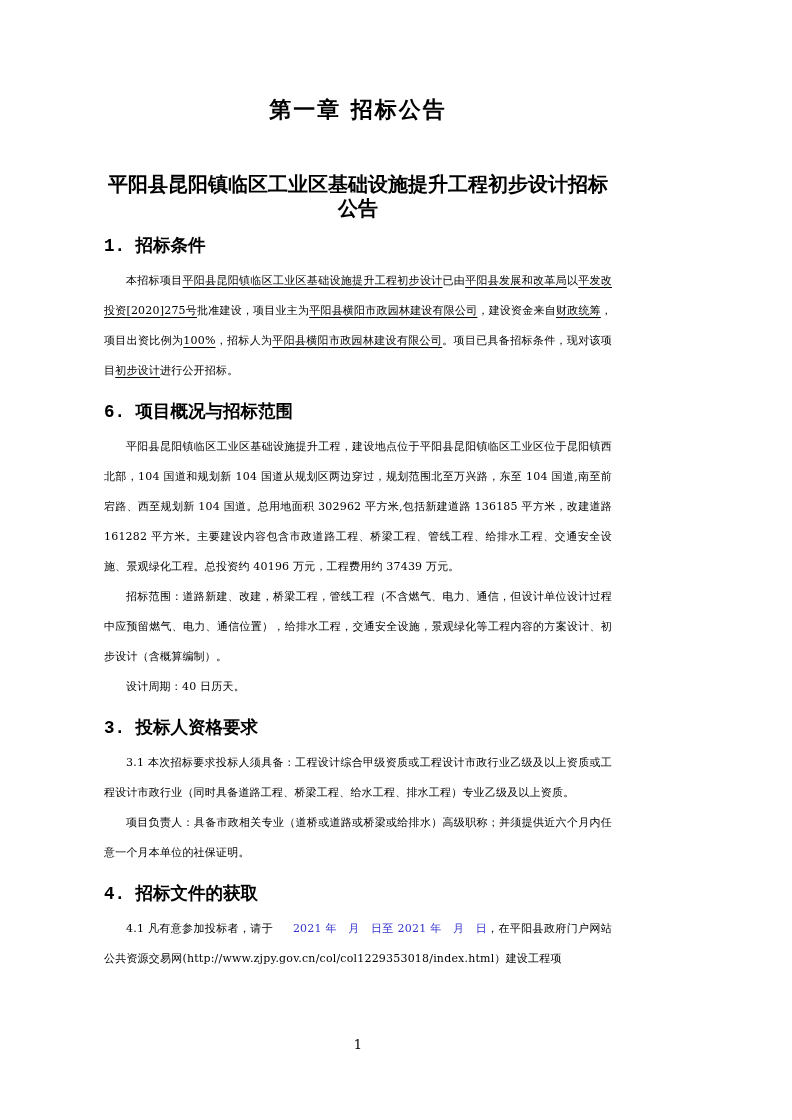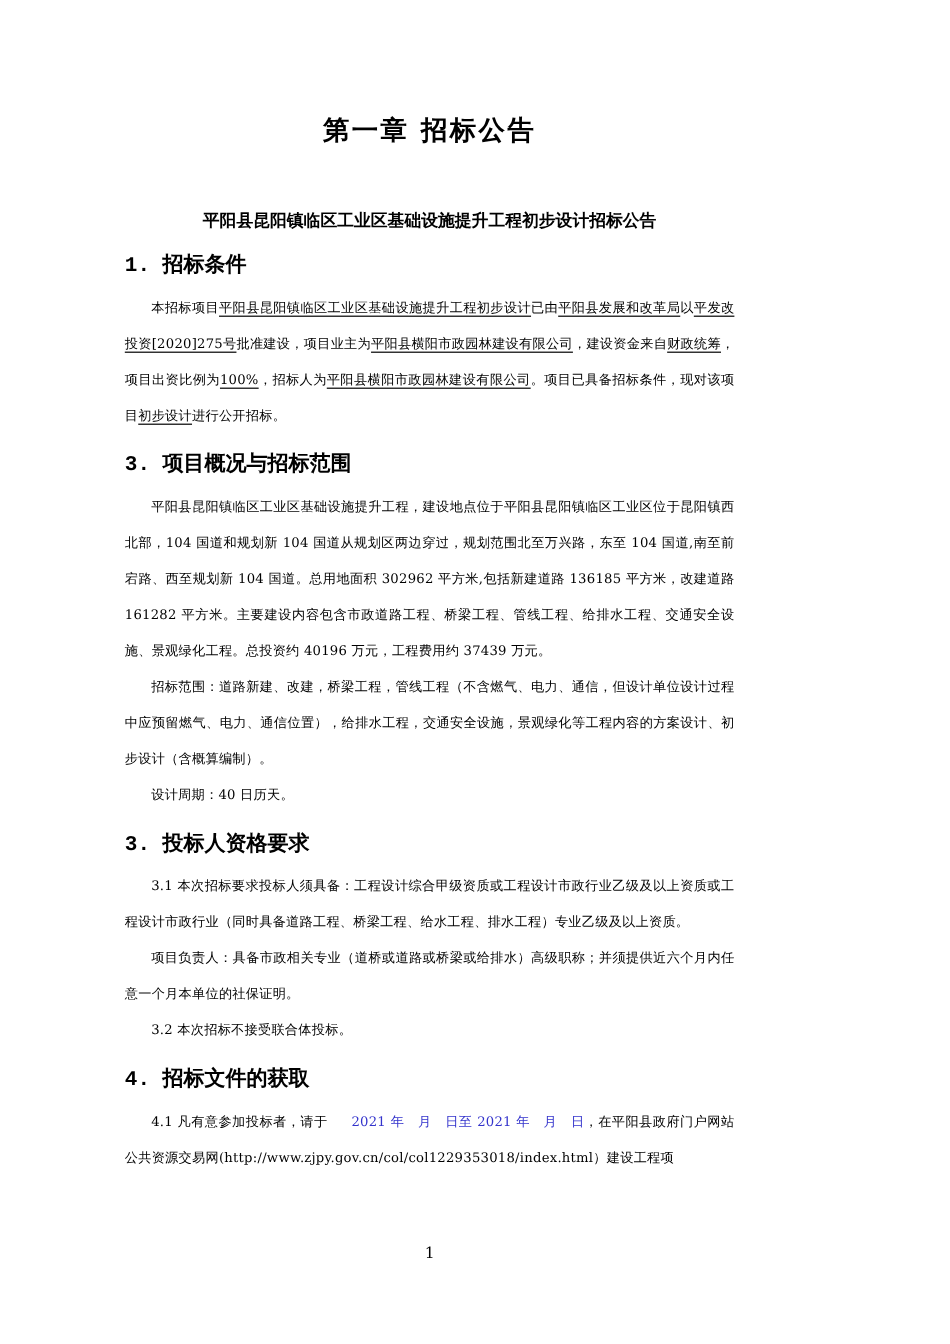--- a/index.html
+++ b/index.html
@@ -25,21 +25,21 @@
     font-weight: bold;
     font-size: 22px;
     line-height: 28px;
     text-align: center;
     letter-spacing: 2px;
     margin: 0;
   }
   .subtitle {
     font-family: "DejaVu Sans", "Liberation Sans", sans-serif;
     font-weight: bold;
-    font-size: 14px;
+    font-size: 20px;
     line-height: 24px;
     text-align: center;
     margin: 48px 0 0 0;
   }
   .sec-heading {
     font-family: Liberation Mono, monospace;
     font-weight: bold;
     font-size: 17.5px;
     line-height: 24px;
     text-align: left;
@@ -78,35 +78,34 @@
 <div class="sheet">
 
   <h1 class="chapter-title">第一章 招标公告</h1>
 
   <h2 class="subtitle">平阳县昆阳镇临区工业区基础设施提升工程初步设计招标公告</h2>
 
   <h3 class="sec-heading">1. 招标条件</h3>
 
   <p class="body"><span>本招标项目</span><span class="u">平阳县昆阳镇临区工业区基础设施提升工程初步设计</span><span>已由</span><span class="u">平阳县发展和改革局</span><span>以</span><span class="u">平发改投资[2020]275号</span><span>批准建设，项目业主为</span><span class="u">平阳县横阳市政园林建设有限公司</span><span>，建设资金来自</span><span class="u">财政统筹</span><span>，项目出资比例为</span><span class="u">100%</span><span>，招标人为</span><span class="u">平阳县横阳市政园林建设有限公司</span><span>。项目已具备招标条件，现对该项目</span><span class="u">初步设计</span><span>进行公开招标。</span></p>
 
-  <h3 class="sec-heading">3. 项目概况与招标范围</h3>
+  <h3 class="sec-heading">6. 项目概况与招标范围</h3>
 
   <p class="body">平阳县昆阳镇临区工业区基础设施提升工程，建设地点位于平阳县昆阳镇临区工业区位于昆阳镇西北部，104 国道和规划新 104 国道从规划区两边穿过，规划范围北至万兴路，东至 104 国道,南至前宕路、西至规划新 104 国道。总用地面积 302962 平方米,包括新建道路 136185 平方米，改建道路 161282 平方米。主要建设内容包含市政道路工程、桥梁工程、管线工程、给排水工程、交通安全设施、景观绿化工程。总投资约 40196 万元，工程费用约 37439 万元。</p>
 
   <p class="body">招标范围：道路新建、改建，桥梁工程，管线工程（不含燃气、电力、通信，但设计单位设计过程中应预留燃气、电力、通信位置），给排水工程，交通安全设施，景观绿化等工程内容的方案设计、初步设计（含概算编制）。</p>
 
   <p class="body">设计周期：40 日历天。</p>
 
   <h3 class="sec-heading">3. 投标人资格要求</h3>
 
   <p class="body">3.1 本次招标要求投标人须具备：工程设计综合甲级资质或工程设计市政行业乙级及以上资质或工程设计市政行业（同时具备道路工程、桥梁工程、给水工程、排水工程）专业乙级及以上资质。</p>
 
   <p class="body">项目负责人：具备市政相关专业（道桥或道路或桥梁或给排水）高级职称；并须提供近六个月内任意一个月本单位的社保证明。</p>
 
-  <p class="body">3.2 本次招标不接受联合体投标。</p>
 
   <h3 class="sec-heading">4. 招标文件的获取</h3>
 
   <p class="body"><span>4.1 凡有意参加投标者，请于 </span><span class="blue">2021 年　月　日至 2021 年　月　日</span><span>，在平阳县政府门户网站公共资源交易网(http://www.zjpy.gov.cn/col/col1229353018/index.html）建设工程项</span></p>
 
   <div class="page-number">1</div>
 
 </div>
 
 </body></html>

